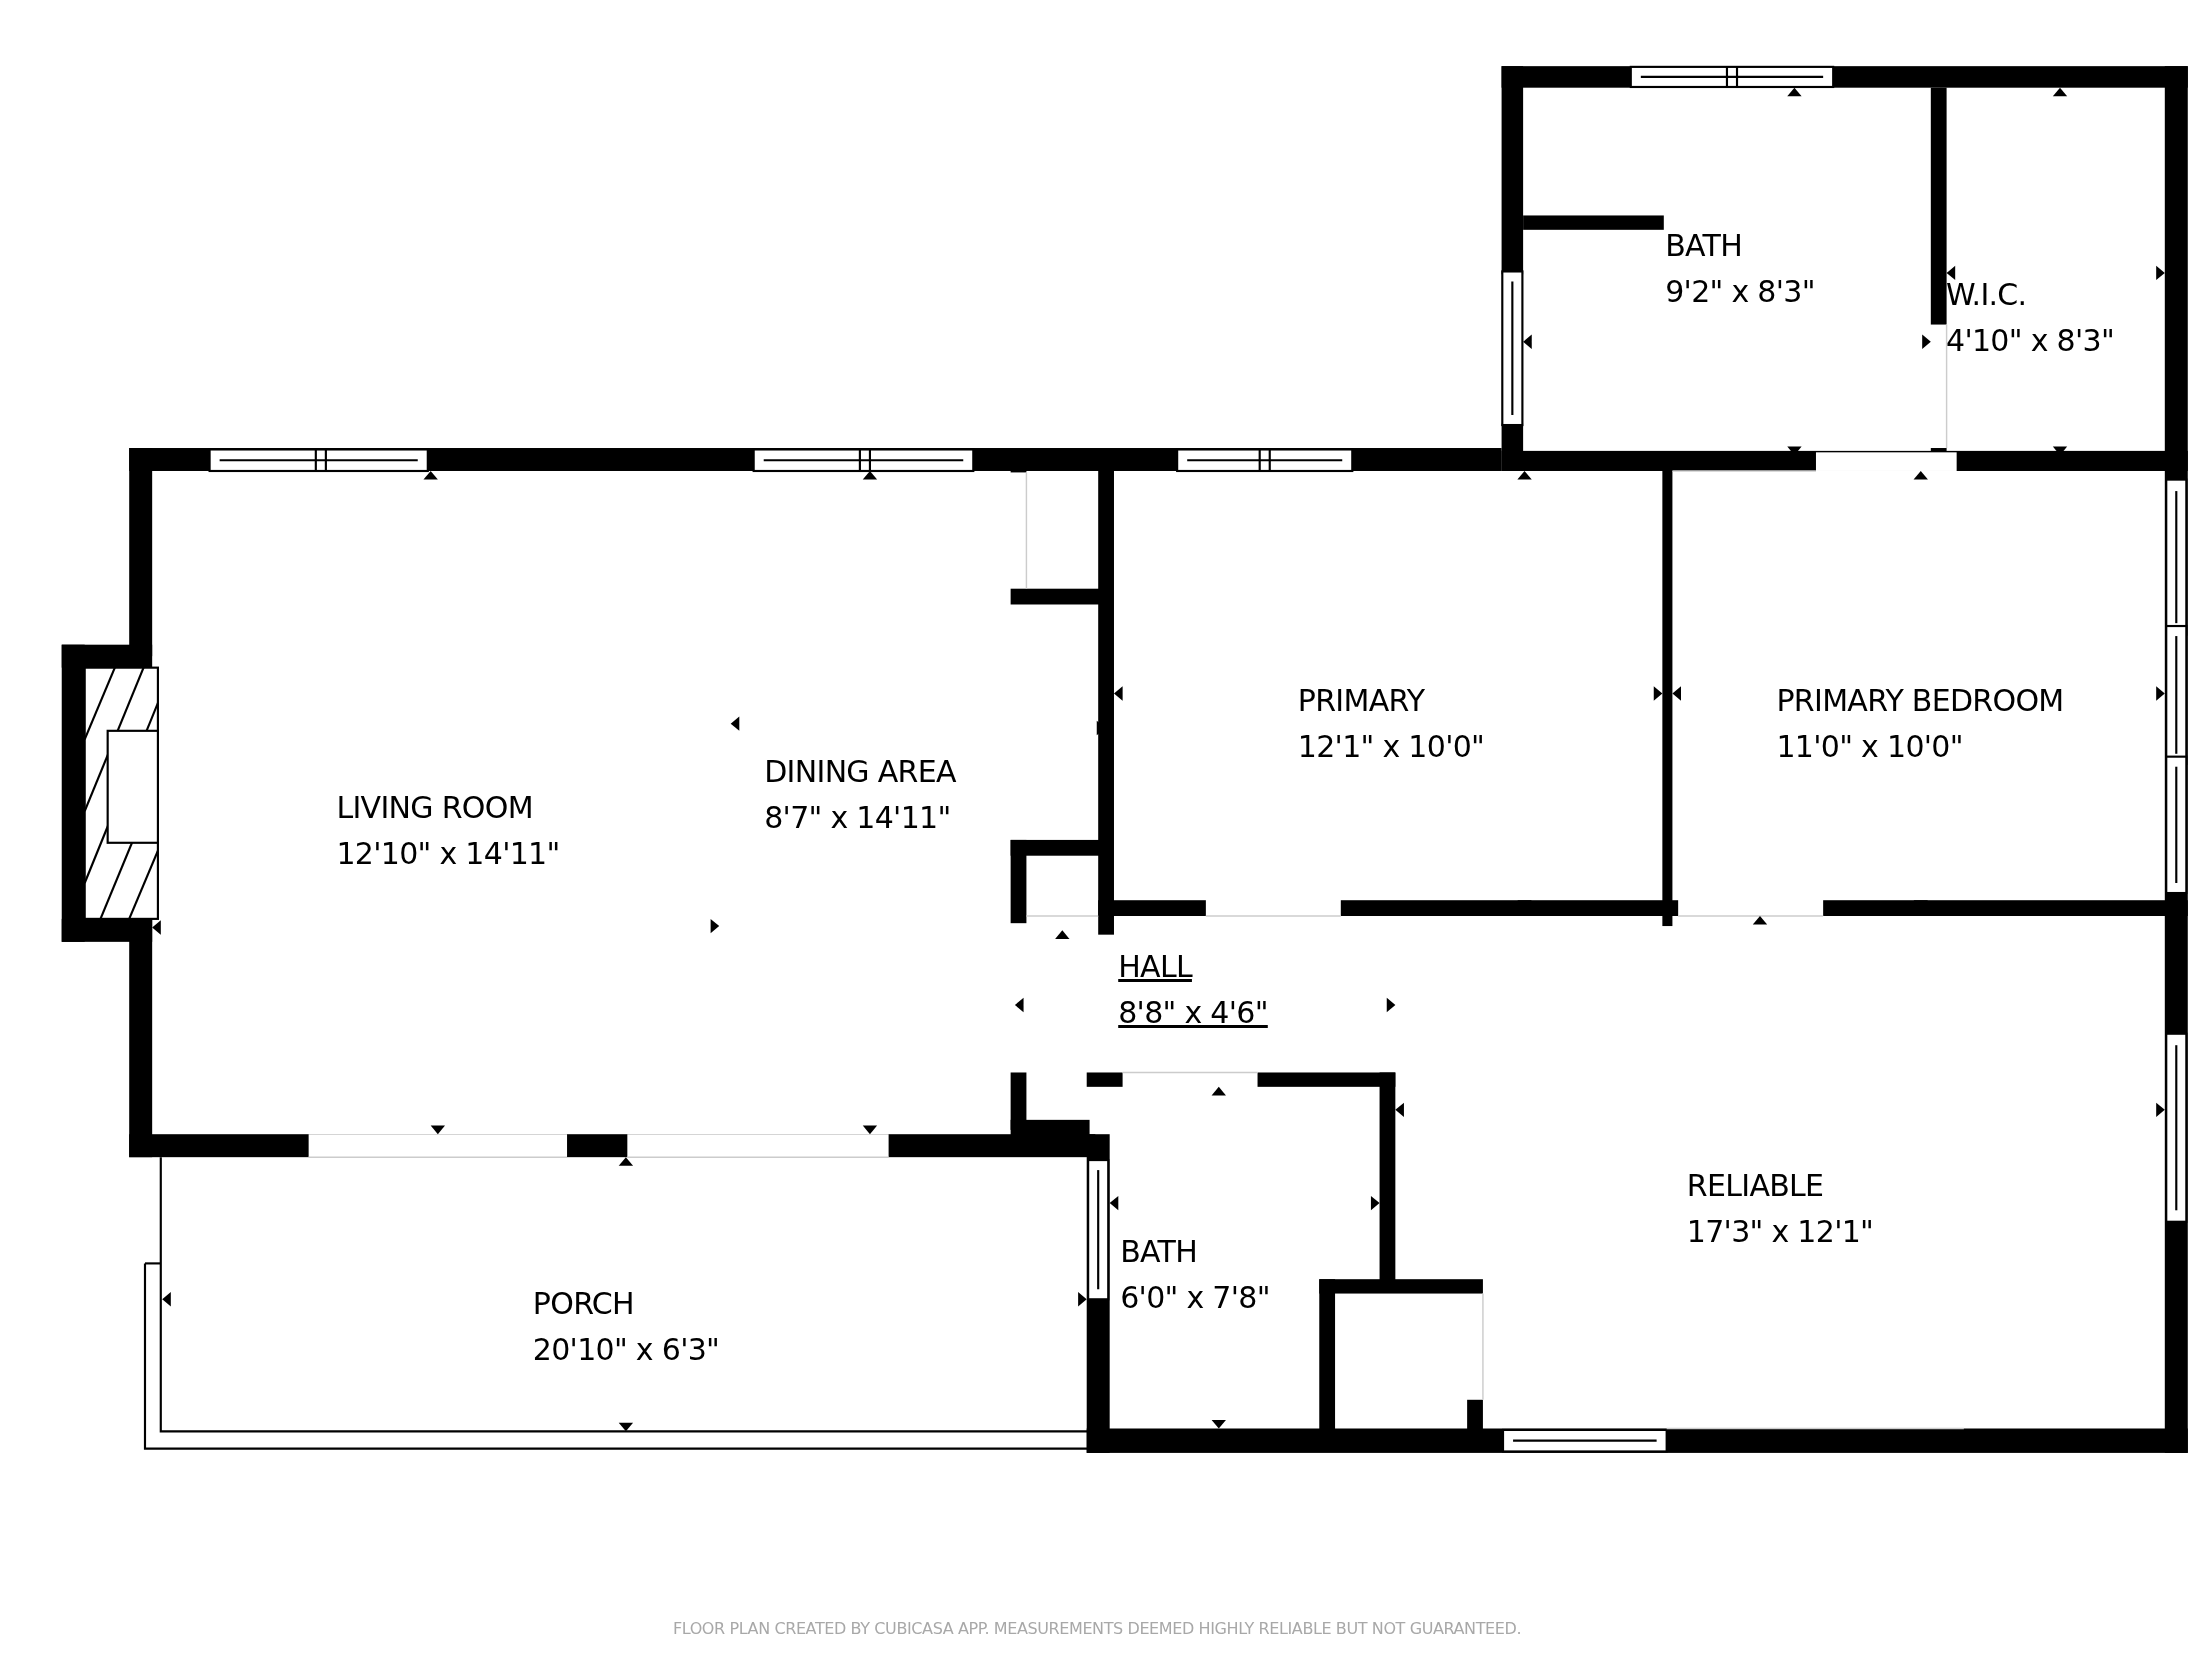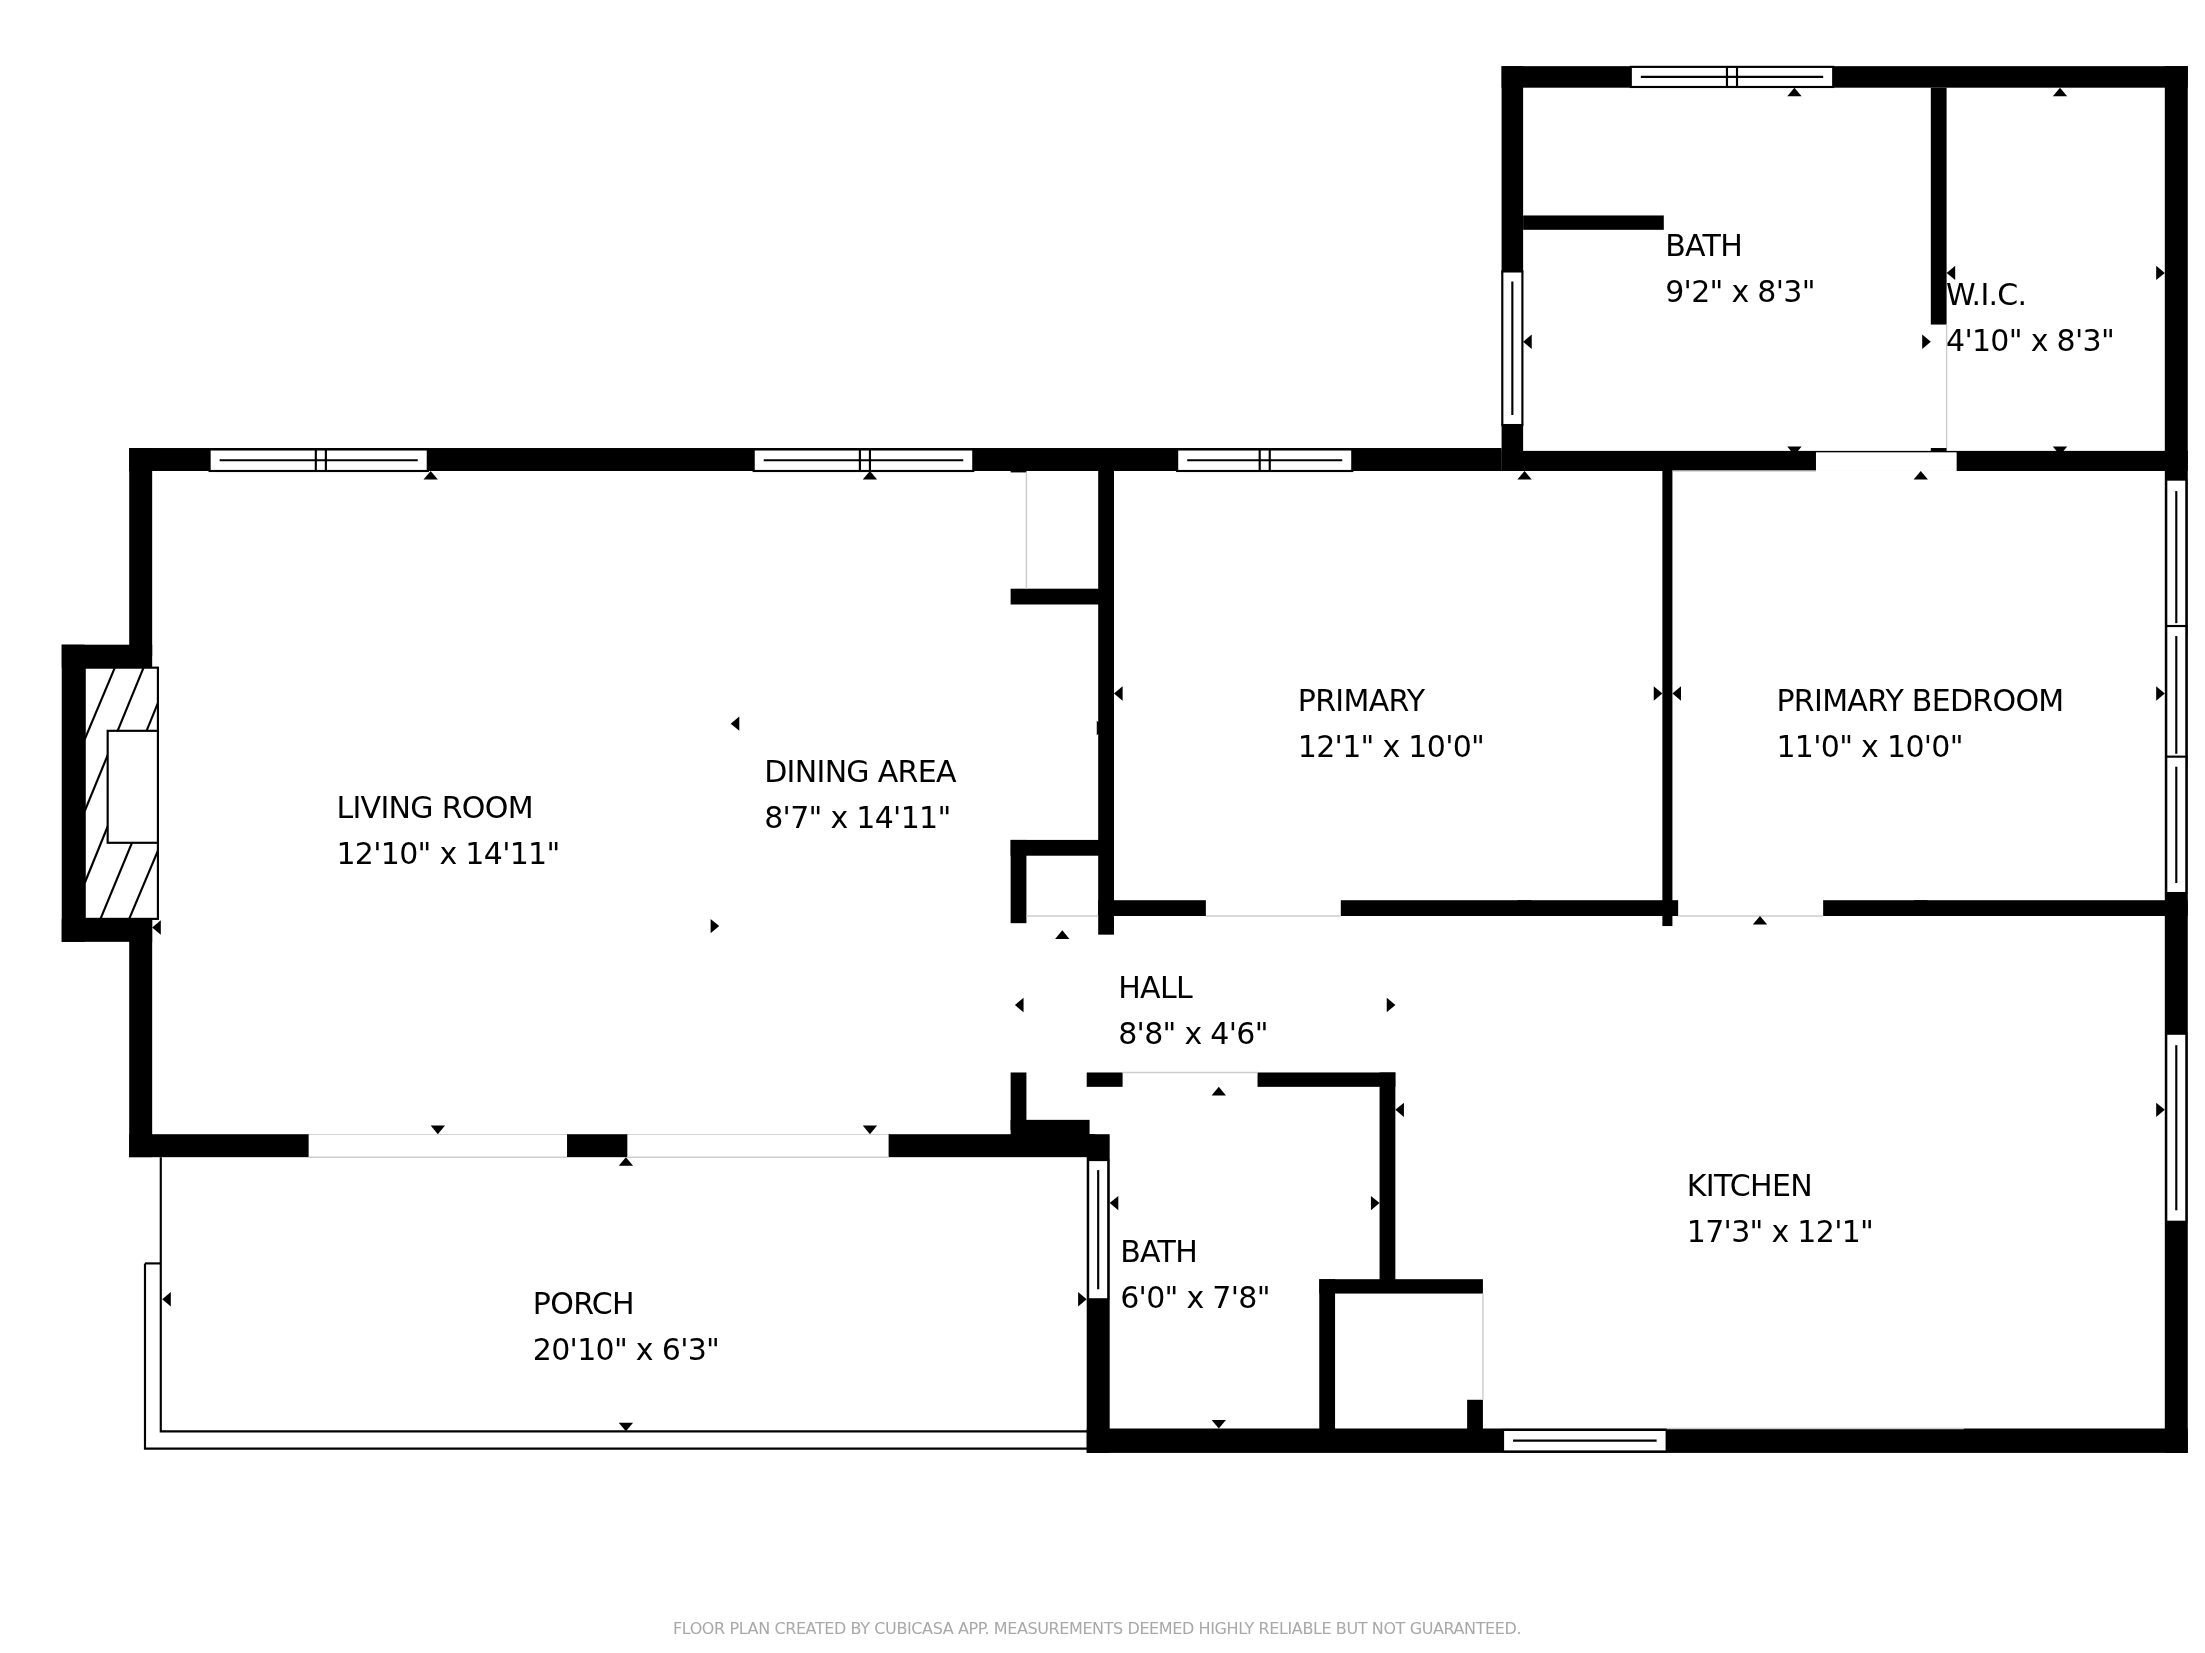--- a/index.html
+++ b/index.html
@@ -236,30 +236,30 @@
   <span class="dims">11'0" x 10'0"</span>
 </div>
 <div class="room-label" style="left:1740px; top:223px;">
   <span class="name">BATH</span>
   <span class="dims">9'2" x 8'3"</span>
 </div>
 <div class="room-label" style="left:2030px; top:228px;margin-top:44px;">
   <span class="name">W.I.C.</span>
   <span class="dims">4'10" x 8'3"</span>
 </div>
-<div class="room-label" style="left:1193px; top:965px;">
+<div class="room-label" style="left:1193px; top:944px;text-decoration:underline;">
   <span class="name">HALL</span>
   <span class="dims">8'8" x 4'6"</span>
 </div>
 <div class="room-label" style="left:1195px; top:1229px;">
   <span class="name">BATH</span>
   <span class="dims">6'0" x 7'8"</span>
 </div>
 <div class="room-label" style="left:1780px; top:1163px;">
-  <span class="name">KITCHEN</span>
+  <span class="name">RELIABLE</span>
   <span class="dims">17'3" x 12'1"</span>
 </div>
 <div class="room-label" style="left:626px; top:1281px;">
   <span class="name">PORCH</span>
   <span class="dims">20'10" x 6'3"</span>
 </div>
 
 <div class="footer">FLOOR PLAN CREATED BY CUBICASA APP. MEASUREMENTS DEEMED HIGHLY RELIABLE BUT NOT GUARANTEED.</div>
 
 

